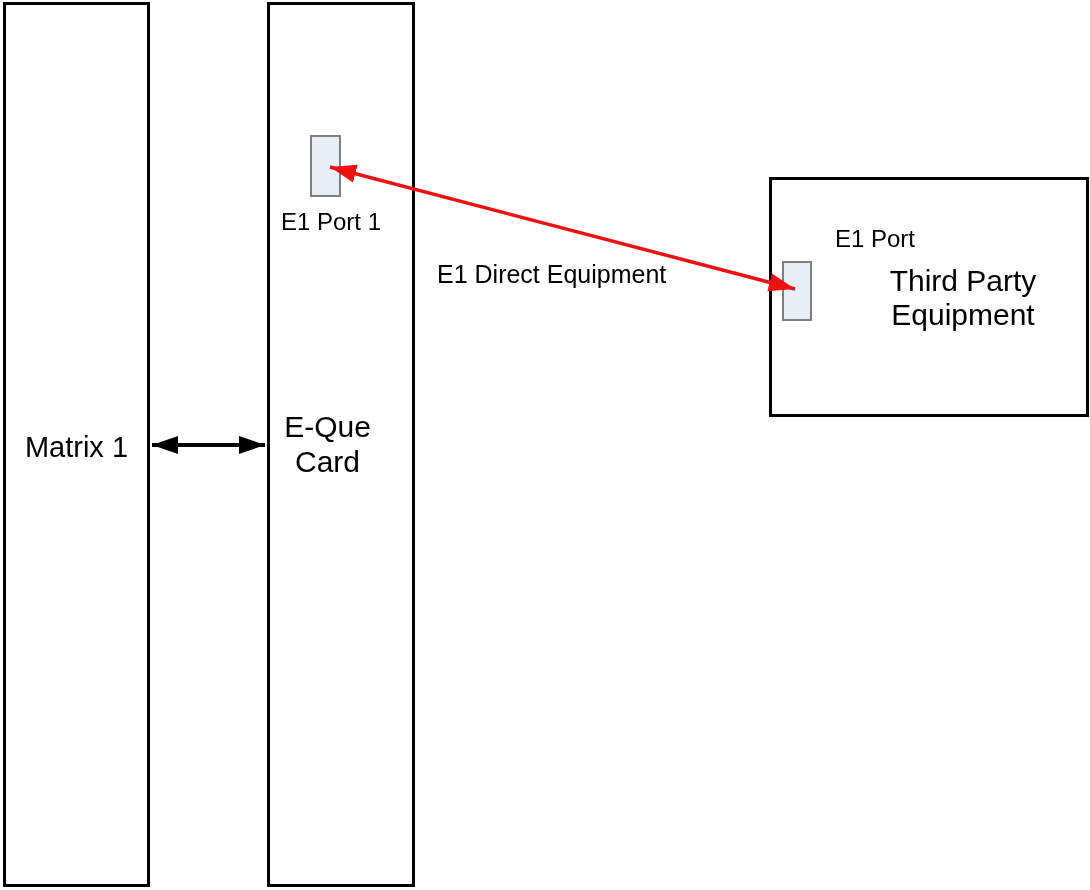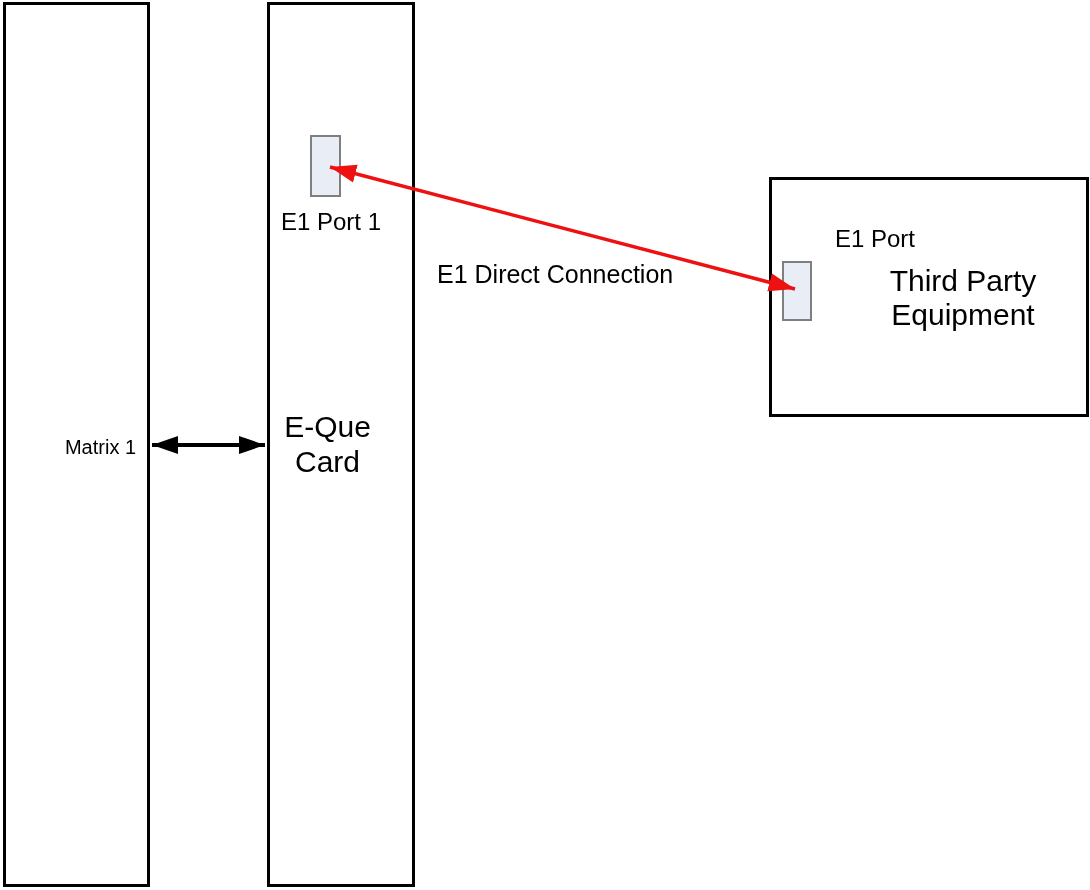--- a/index.html
+++ b/index.html
@@ -33,21 +33,21 @@
   .port-eque { left: 310px; top: 135px; width: 31px; height: 62px; }
   .port-tp   { left: 782px; top: 261px; width: 30px; height: 60px; }
   .lbl {
     position: absolute;
     color: #000000;
     white-space: pre-line;
     text-align: center;
   }
   .lbl-matrix {
     left: 3px; top: 430px; width: 147px;
-    font-size: 20px; line-height: 35px; padding-left: 24px;
+    font-size: 29px; line-height: 35px;
   }
   .lbl-eque {
     left: 267px; top: 409px; width: 121px;
     font-size: 30px; line-height: 35px;
   }
   .lbl-thirdparty {
     left: 769px; top: 264px; width: 388px;
     font-size: 30px; line-height: 34px;
   }
   .lbl-port1 {
@@ -102,15 +102,15 @@
   <div class="lbl lbl-eque">E-Que
 Card</div>
 
   <div class="lbl lbl-thirdparty">Third Party
 Equipment</div>
 
   <div class="lbl lbl-port1">E1 Port 1</div>
 
   <div class="lbl lbl-porttp">E1 Port</div>
 
-  <div class="lbl lbl-connection">E1 Direct Connection</div>
+  <div class="lbl lbl-connection">E1 Direct Equipment</div>
 
 </div>
 
 </body></html>

